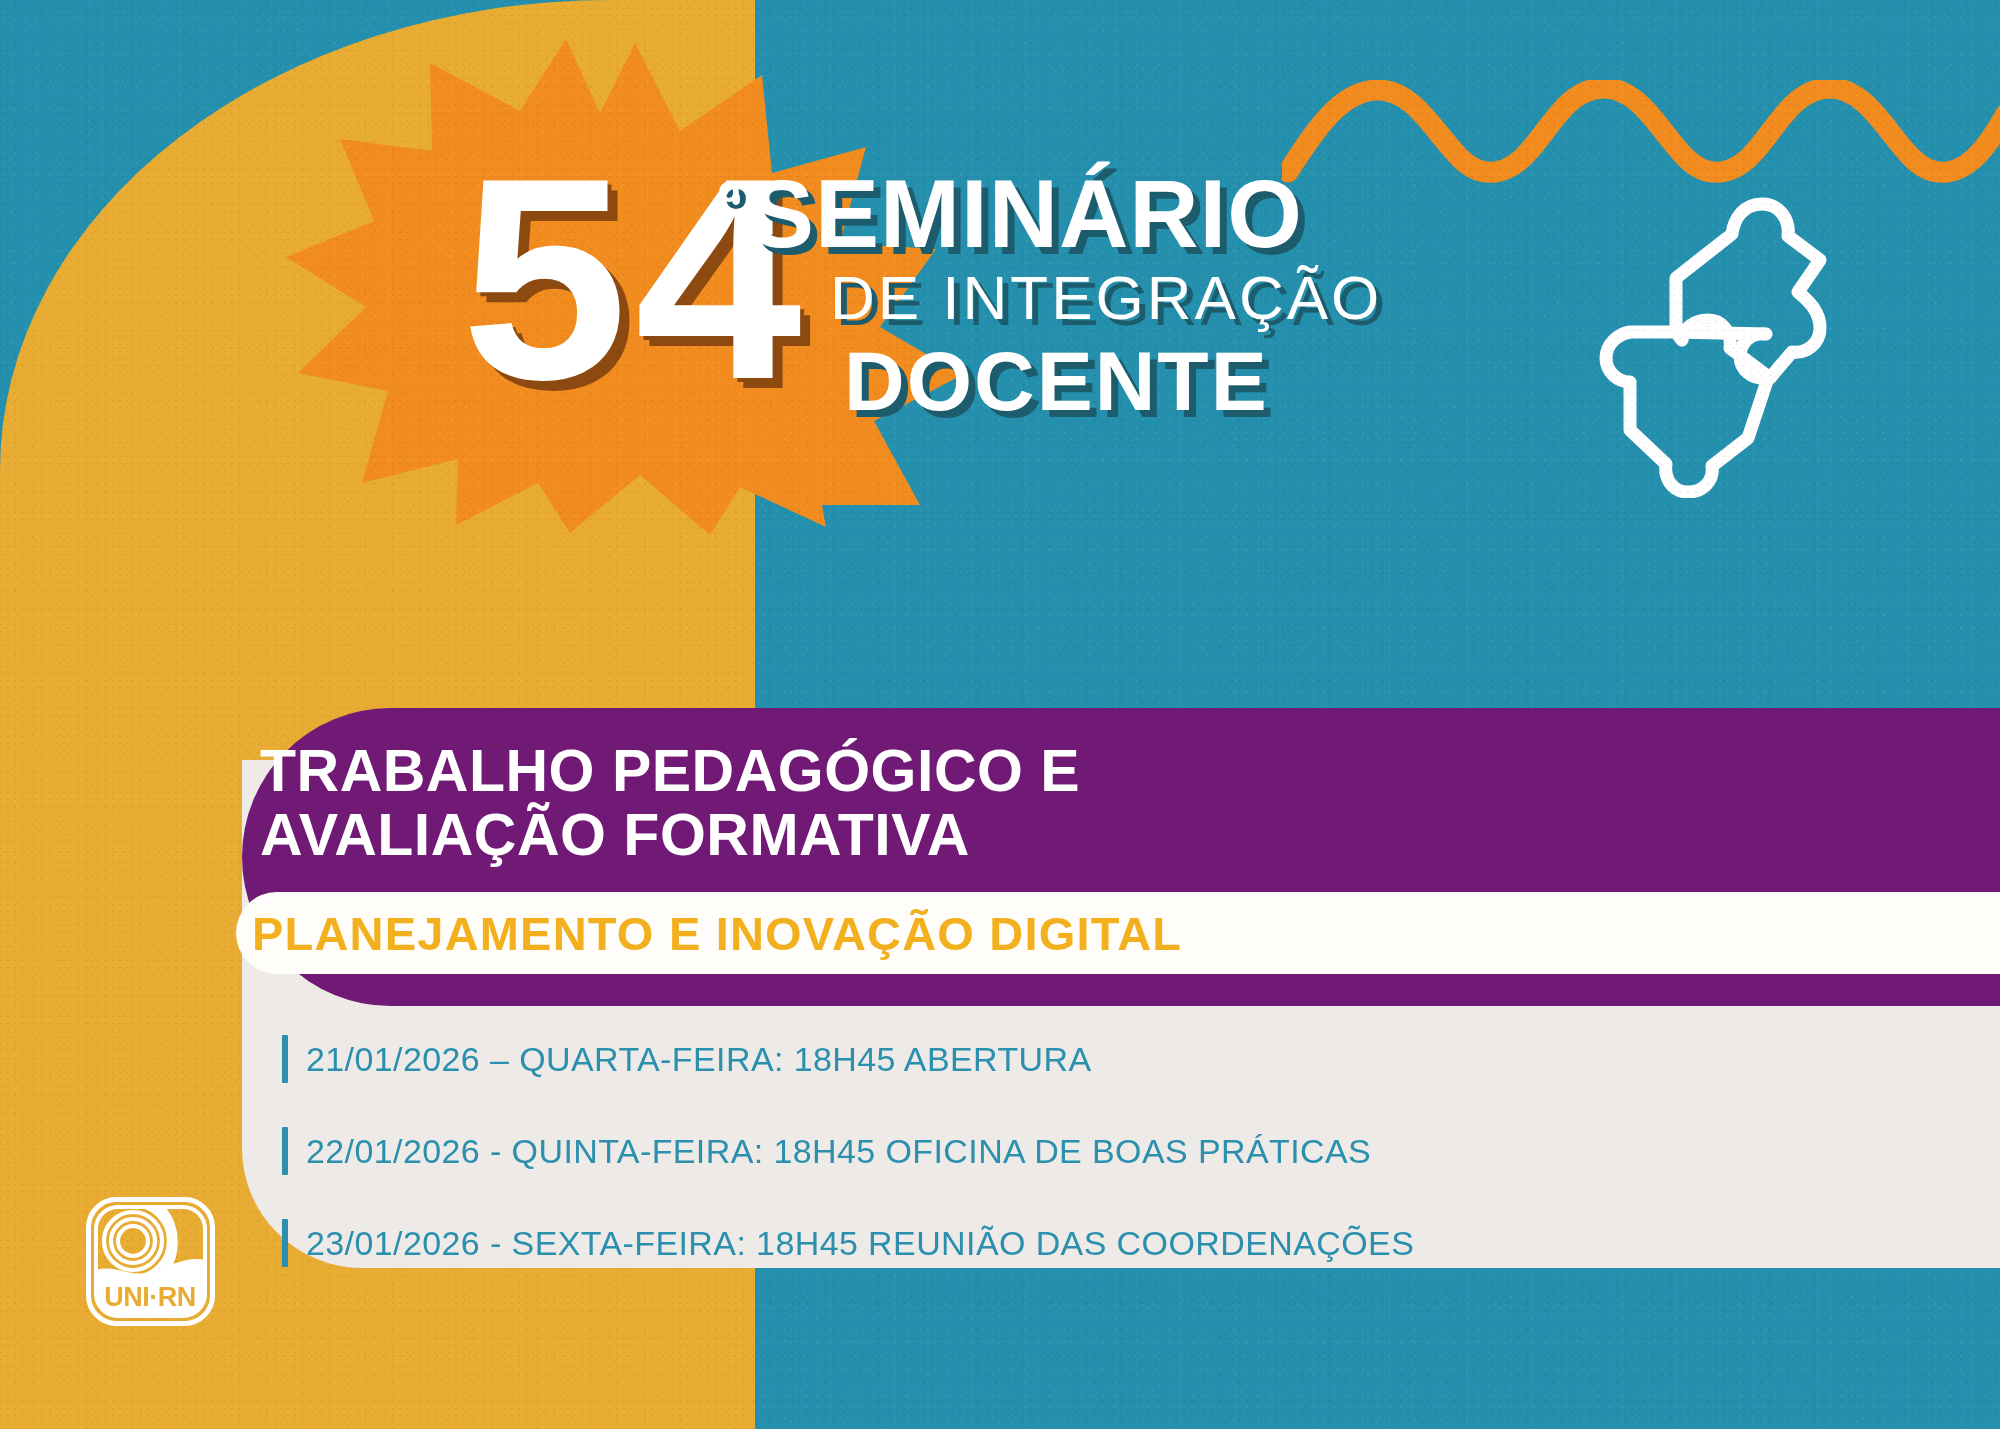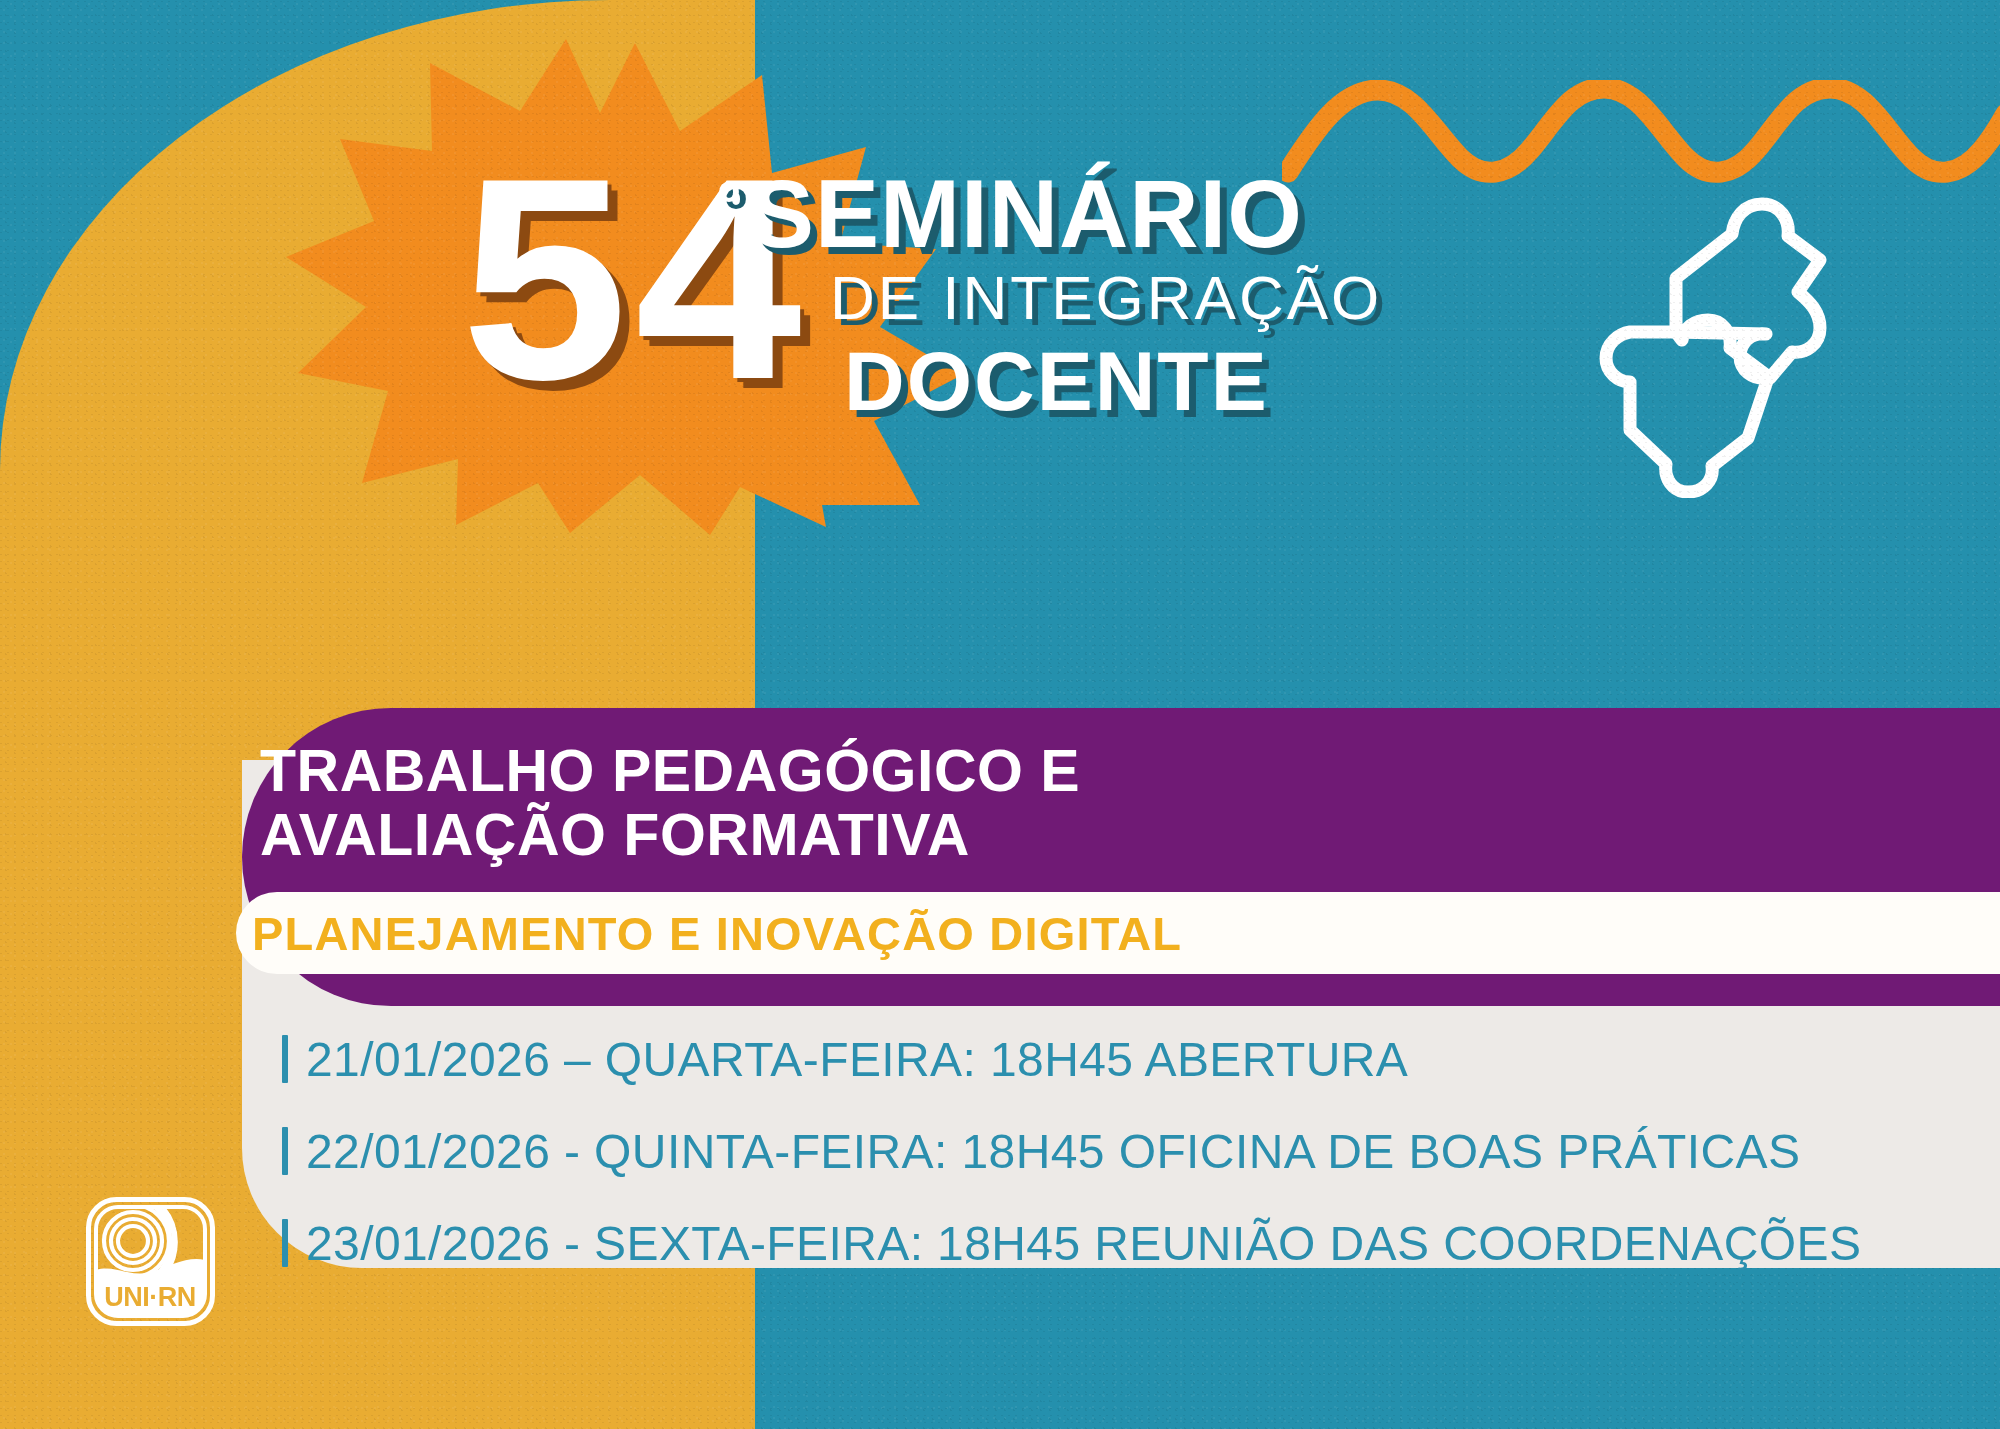--- a/index.html
+++ b/index.html
@@ -129,21 +129,21 @@
   }
   .sched-row{
     display:flex;align-items:center;
     height:78px;margin-bottom:14px;
   }
   .sched-bar{
     width:6px;height:48px;background:#2c8fae;
     margin-right:18px;flex:0 0 auto;border-radius:1px;
   }
   .sched-text{
-    color:#2b8fae;font-size:48px;font-weight:400;letter-spacing:.4px;
+    color:#2b8fae;font-size:34px;font-weight:400;letter-spacing:.4px;
     white-space:nowrap;
   }
 
   
   .logo{
     position:absolute;left:85px;top:1196px;width:131px;height:131px;
     z-index:8;
   }
   .logo svg{display:block;width:100%;height:100%;}
 </style>

